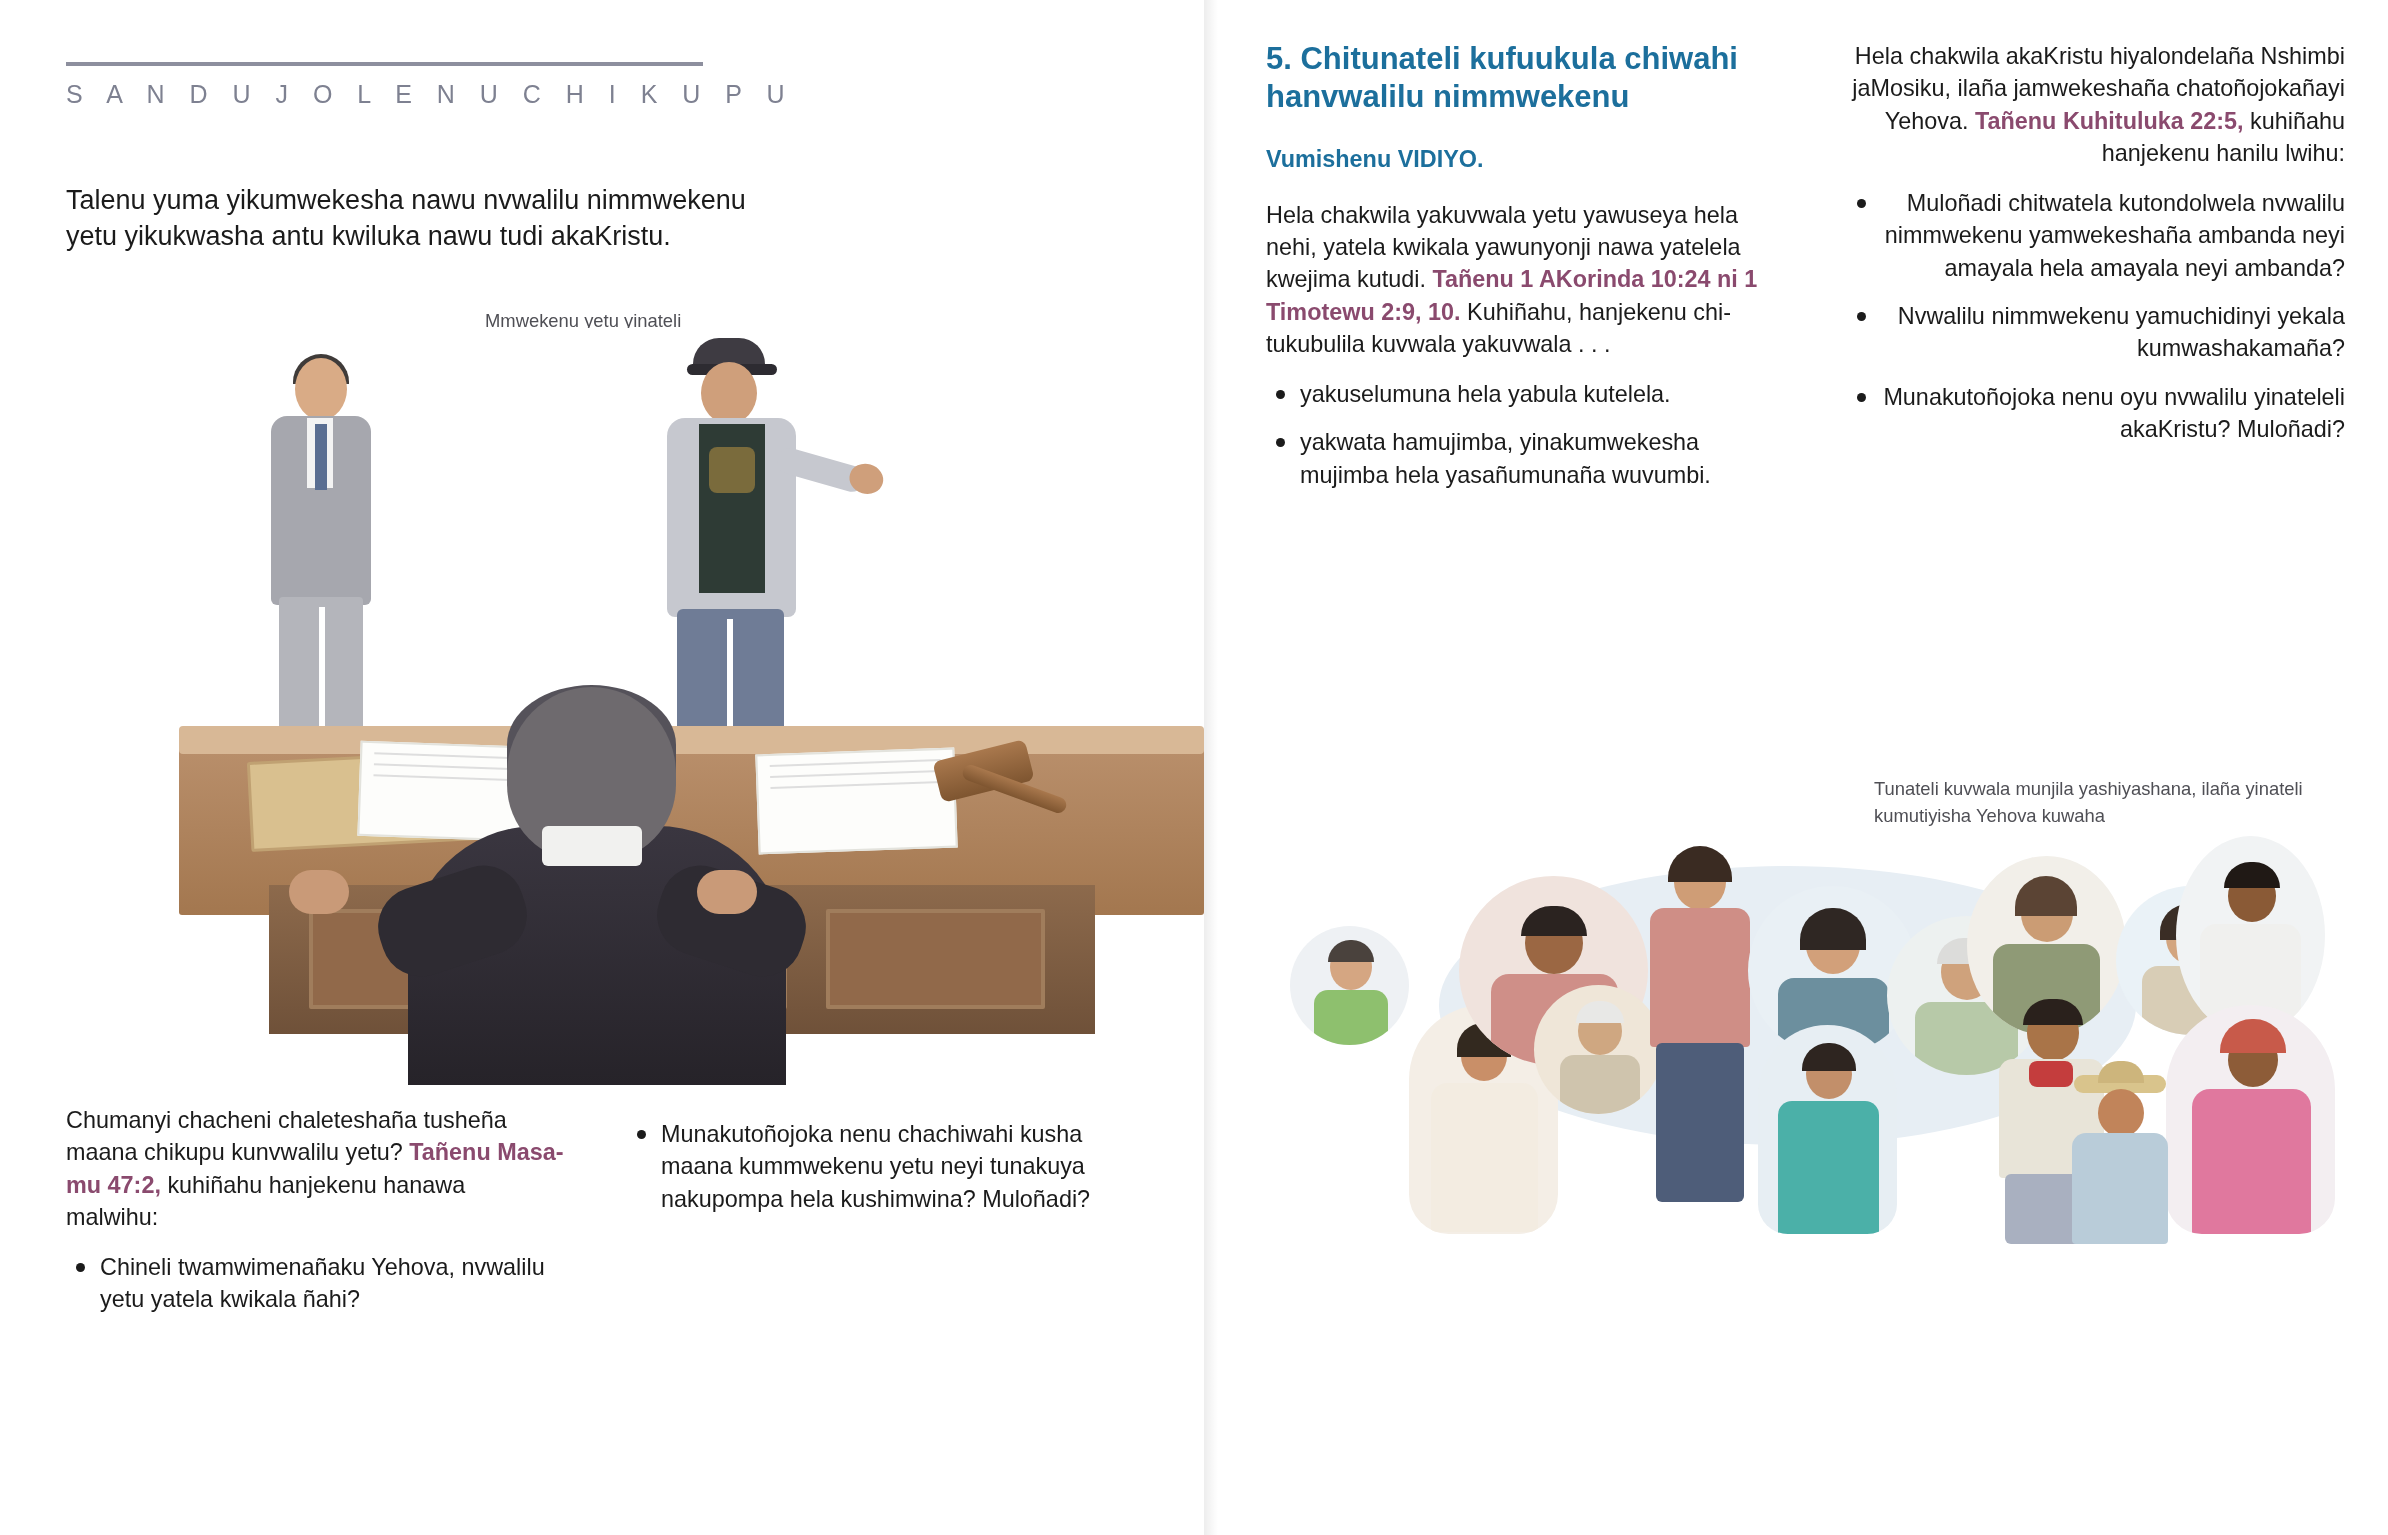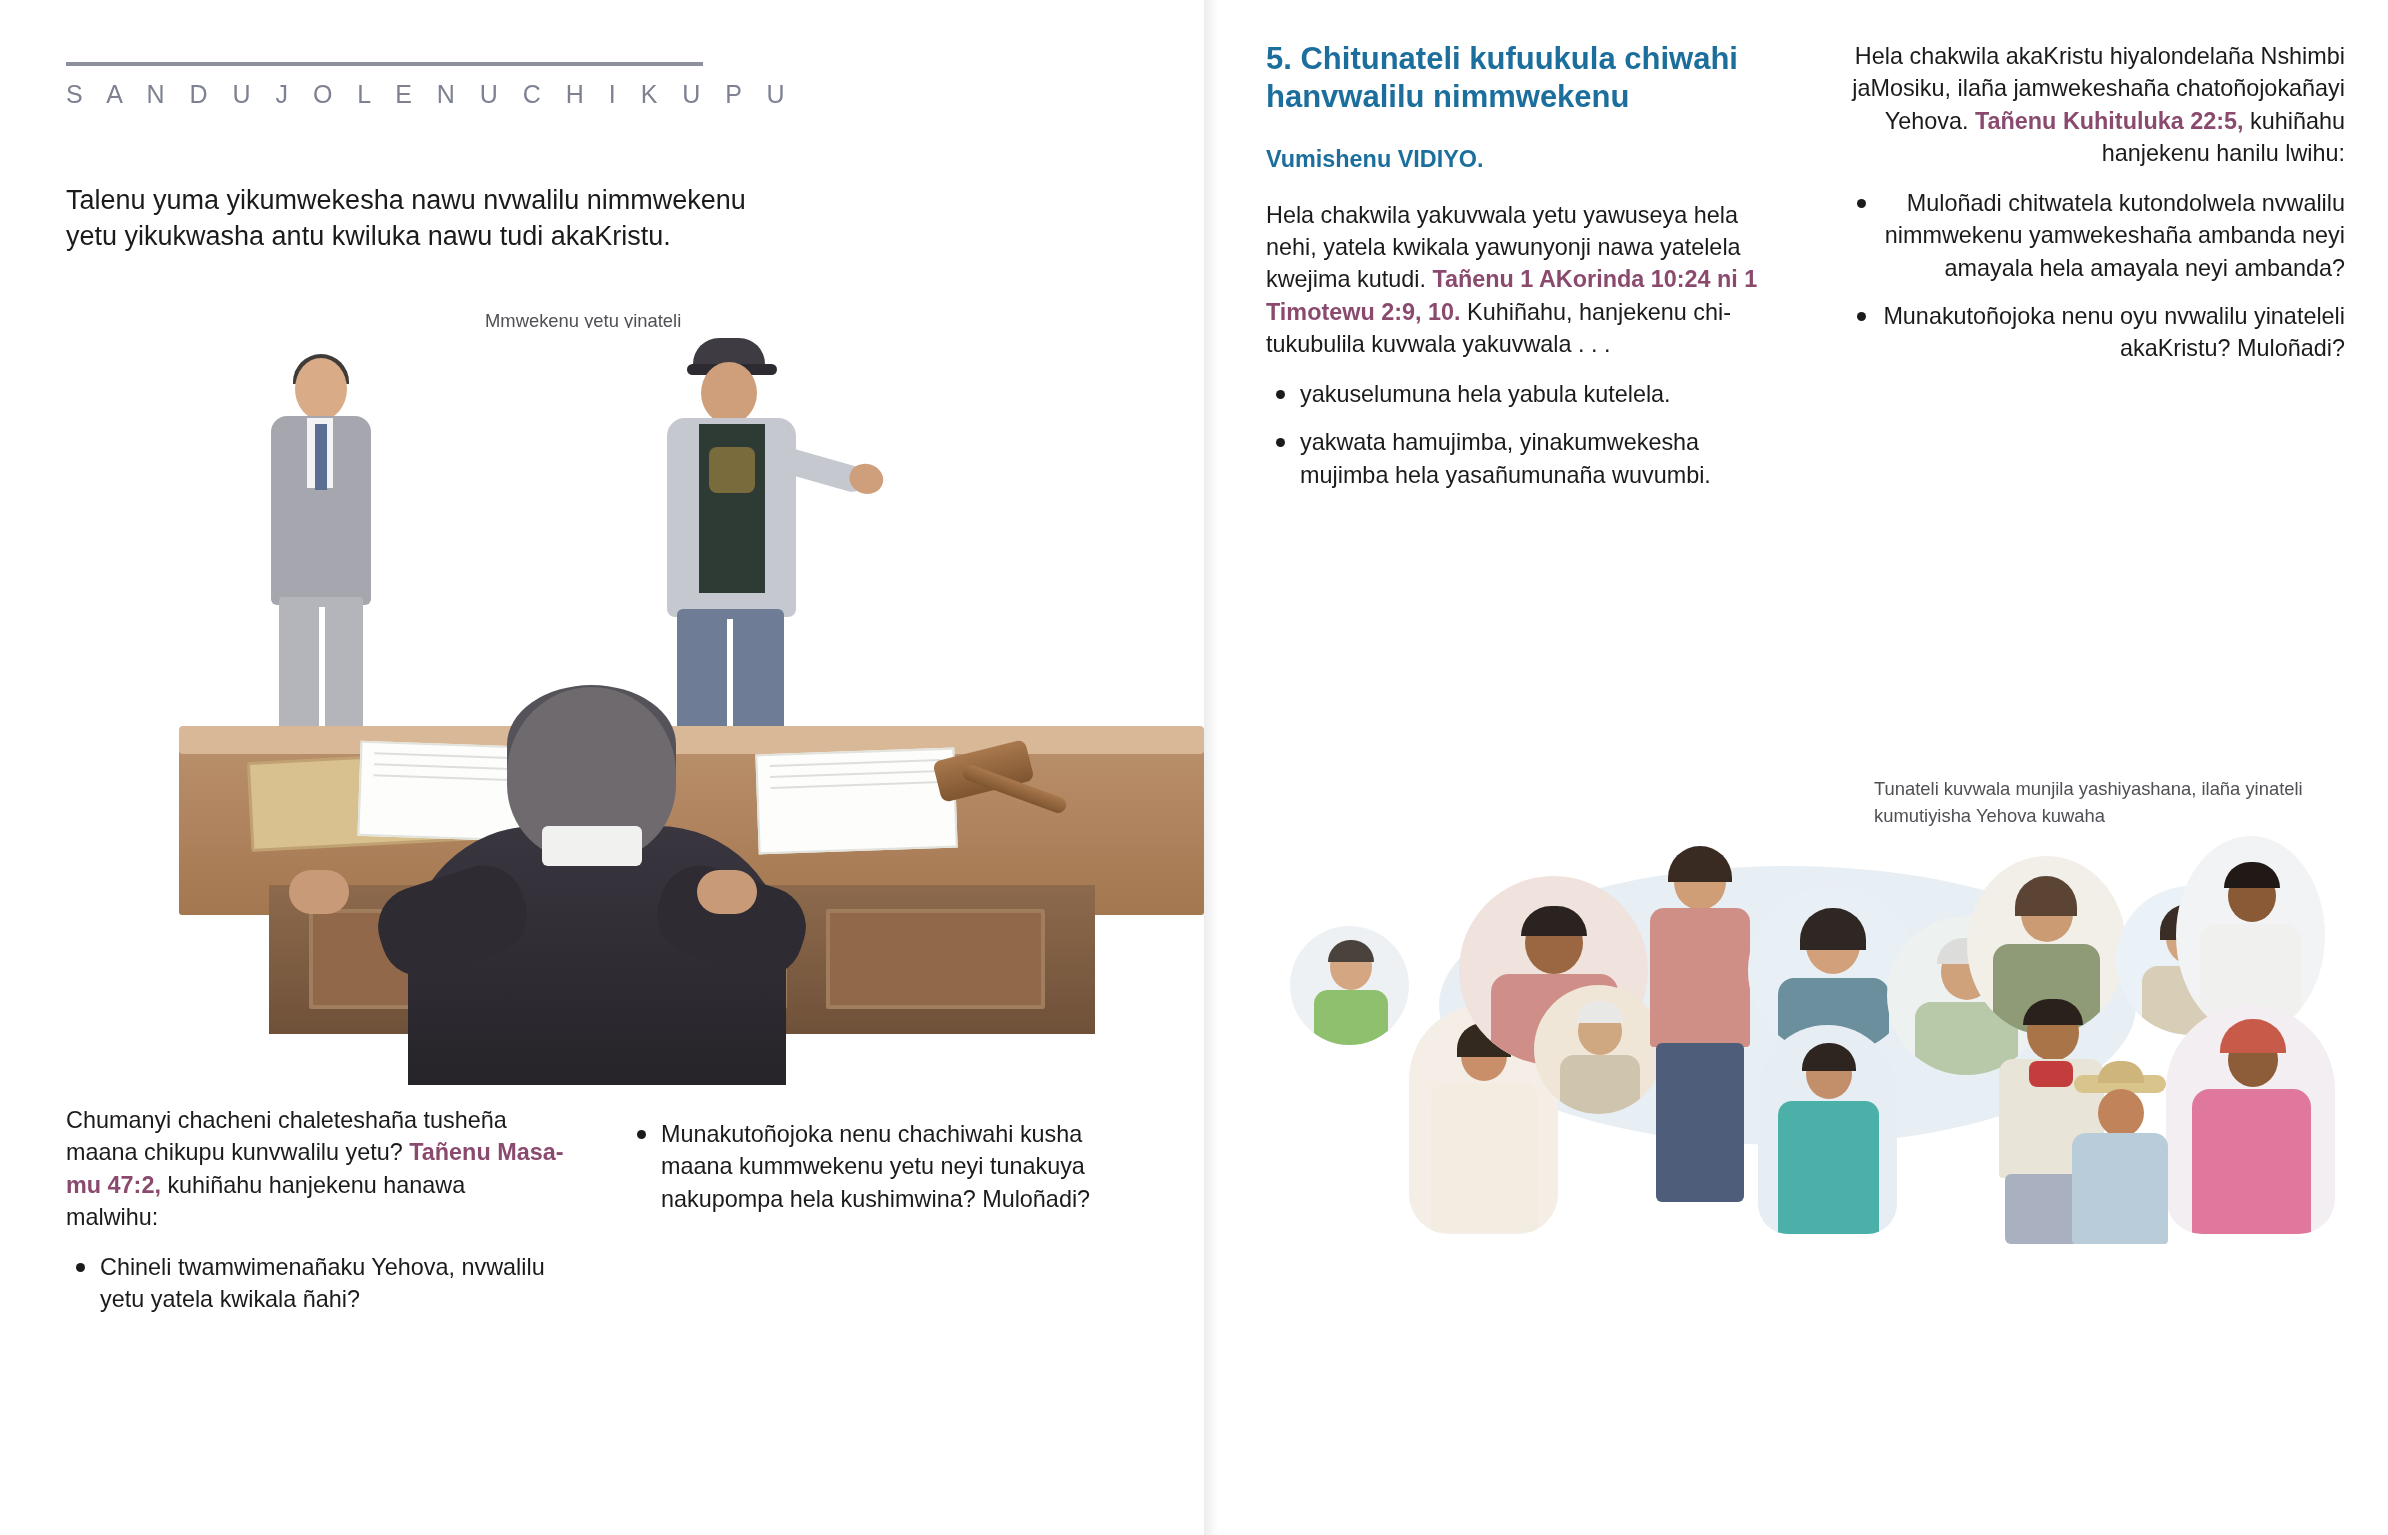--- a/index.html
+++ b/index.html
@@ -509,20 +509,21 @@
     </div>
 
     <div class="rcol-b">
       <p class="bodytext">
         <span>Hela chakwila akaKristu hiyalondelaña Nshimbi jaMosiku, ilaña jamwekeshaña chatoñojokañayi Yehova. </span><span class="scripture">Tañenu Kuhituluka 22:5,</span><span> kuhiñahu hanjekenu hanilu lwihu:</span>
       </p>
       <ul class="dots">
         <li>Muloñadi chitwatela kutondolwela nvwalilu nimmwekenu yamwekeshaña ambanda neyi amayala hela amayala neyi ambanda?</li>
       </ul>
       <ul class="dots">
+        <li>Nvwalilu nimmwekenu yamuchidinyi yekala kumwashakamaña?</li>
         <li>Munakutoñojoka nenu oyu nvwalilu yinateleli akaKristu? Muloñadi?</li>
       </ul>
     </div>
 
     <div class="faces-caption">Tunateli kuvwala munjila yashiyashana, ilaña yinateli kumutiyisha Yehova kuwaha</div>
 
     <div class="faces">
       <div class="backblob"></div>
 
       <div class="bubble" style="left:0px; top:100px; width:119px; height:119px; background:#eef1f4;">

